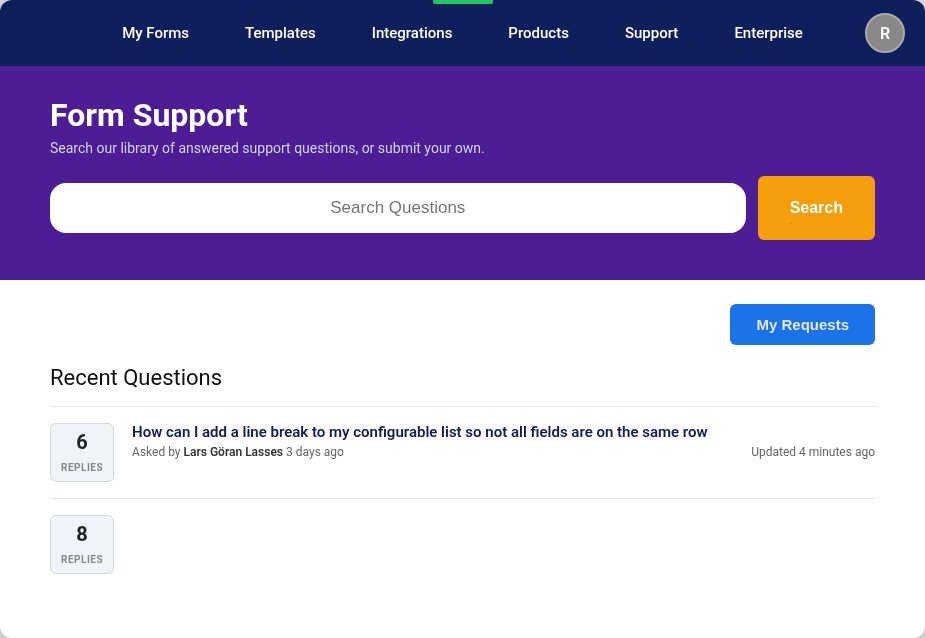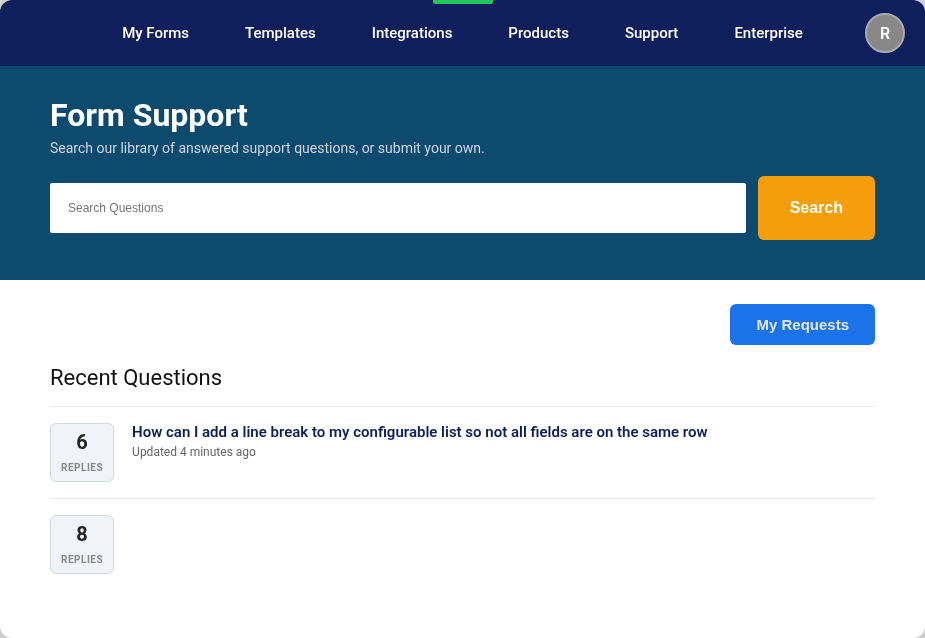--- a/index.html
+++ b/index.html
@@ -69,21 +69,21 @@
       top: 0;
       left: 50%;
       transform: translateX(-50%);
       width: 60px;
       height: 4px;
       background: #22c55e;
       border-radius: 0 0 2px 2px;
     }
     
     .hero {
-      background: #0c4a6e;
+      background: #4c1d95;
       padding: 30px 50px 40px 50px;
     }
     .hero-title {
       color: #fff;
       font-size: 32px;
       font-weight: 700;
       margin-bottom: 6px;
     }
     .hero-subtitle {
       color: #cdd5e8;
@@ -91,27 +91,28 @@
       margin-bottom: 20px;
     }
     .search-row {
       display: flex;
       gap: 12px;
       align-items: center;
     }
     .search-input {
       flex: 1;
       height: 50px;
-      border-radius: 2px;
+      border-radius: 16px;
       border: none;
       padding: 0 18px;
-      font-size: 12px;
+      font-size: 17px;
       color: #999;
       outline: none;
       background: #fff;
+      text-align: center;
     }
     .search-button {
       height: 64px;
       padding: 0 32px;
       background: #f59e0b;
       color: #fff;
       border: none;
       border-radius: 6px;
       font-size: 16px;
       font-weight: 600;
@@ -245,20 +246,21 @@
     <div class="question-list">
 
       <div class="question-item">
         <div class="reply-badge">
           <span class="reply-count">6</span>
           <span class="reply-label">REPLIES</span>
         </div>
         <div class="question-content">
           <div class="question-title">How can I add a line break to my configurable list so not all fields are on the same row</div>
           <div class="question-meta">
+            <span class="question-asked">Asked by <strong>Lars Göran Lasses</strong> 3 days ago</span>
             <span class="question-updated">Updated 4 minutes ago</span>
           </div>
         </div>
       </div>
 
       <div class="question-item">
         <div class="reply-badge">
           <span class="reply-count">8</span>
           <span class="reply-label">REPLIES</span>
         </div>

